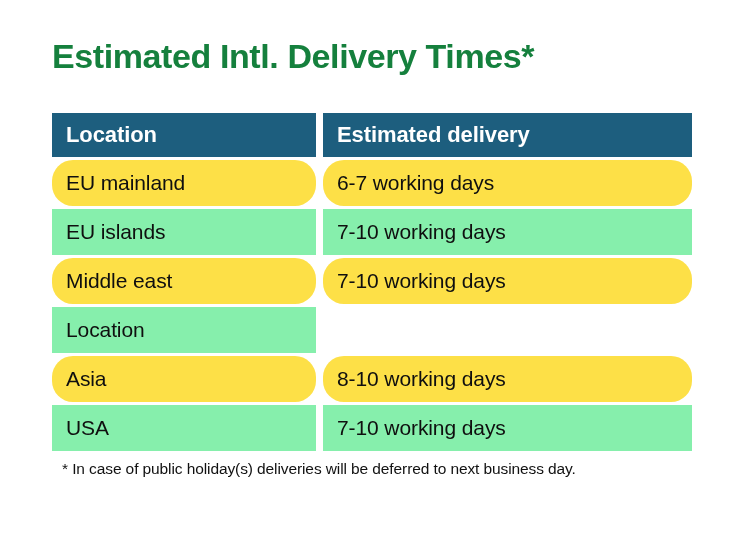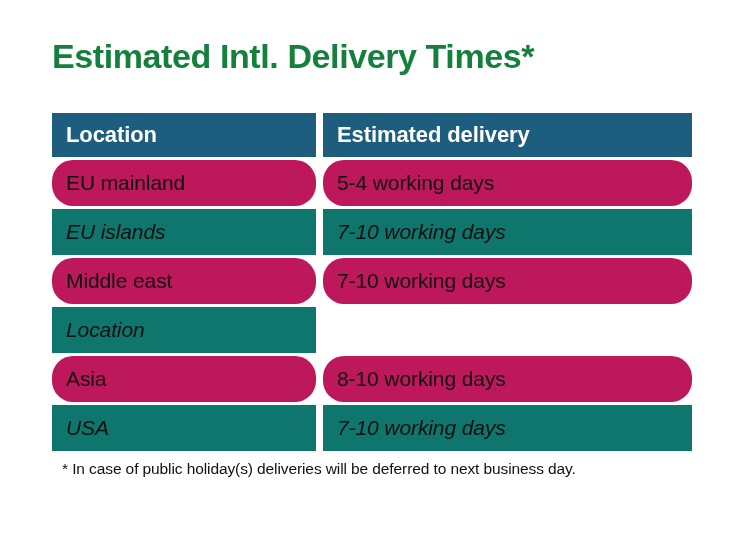--- a/index.html
+++ b/index.html
@@ -71,26 +71,25 @@
     flex: 1 1 auto;
   }
   .head .cell {
     background: #1d5e7e;
     color: #ffffff;
     font-weight: 700;
     font-size: 22px;
     height: 44px;
   }
   .band-dark .cell {
-    background: #be185d;
+    background: #fde047;
     border-radius: 21px;
   }
   .band-light .cell {
-    background: #0f766e;
-    font-style: italic;
+    background: #86efac;
   }
   .footnote {
     position: absolute;
     left: 62px;
     top: 460px;
     font-size: 15.5px;
     color: #111111;
     letter-spacing: -0.1px;
     white-space: nowrap;
   }
@@ -106,21 +105,21 @@
 
     <div class="row head">
       <div class="cell col-loc">Location</div>
       <div class="gap"></div>
       <div class="cell col-del">Estimated delivery</div>
     </div>
 
     <div class="row band-dark">
       <div class="cell col-loc">EU mainland</div>
       <div class="gap"></div>
-      <div class="cell col-del">5-4 working days</div>
+      <div class="cell col-del">6-7 working days</div>
     </div>
 
     <div class="row band-light">
       <div class="cell col-loc">EU islands</div>
       <div class="gap"></div>
       <div class="cell col-del">7-10 working days</div>
     </div>
 
     <div class="row band-dark">
       <div class="cell col-loc">Middle east</div>

